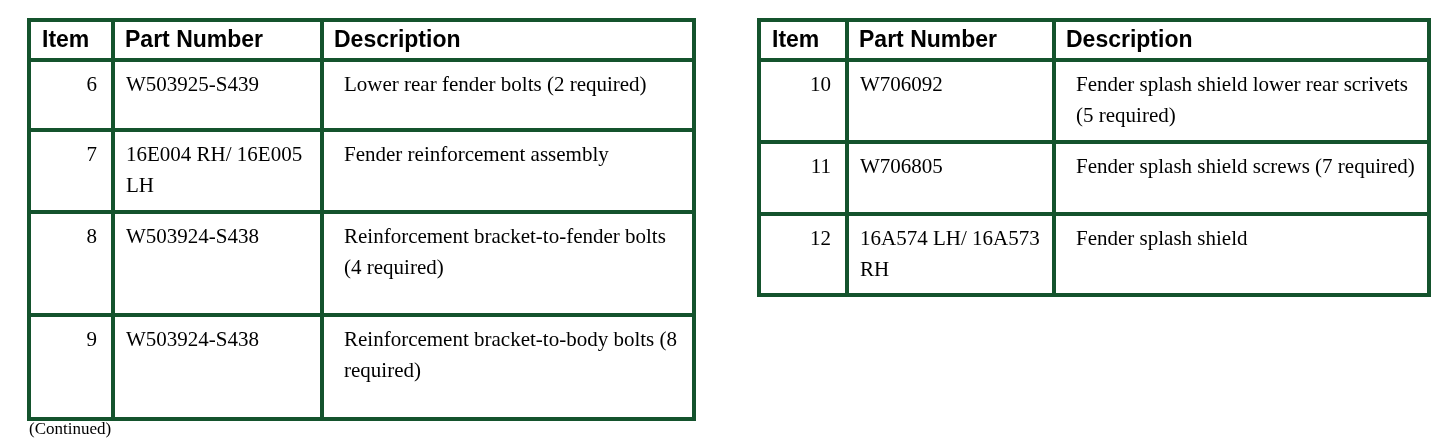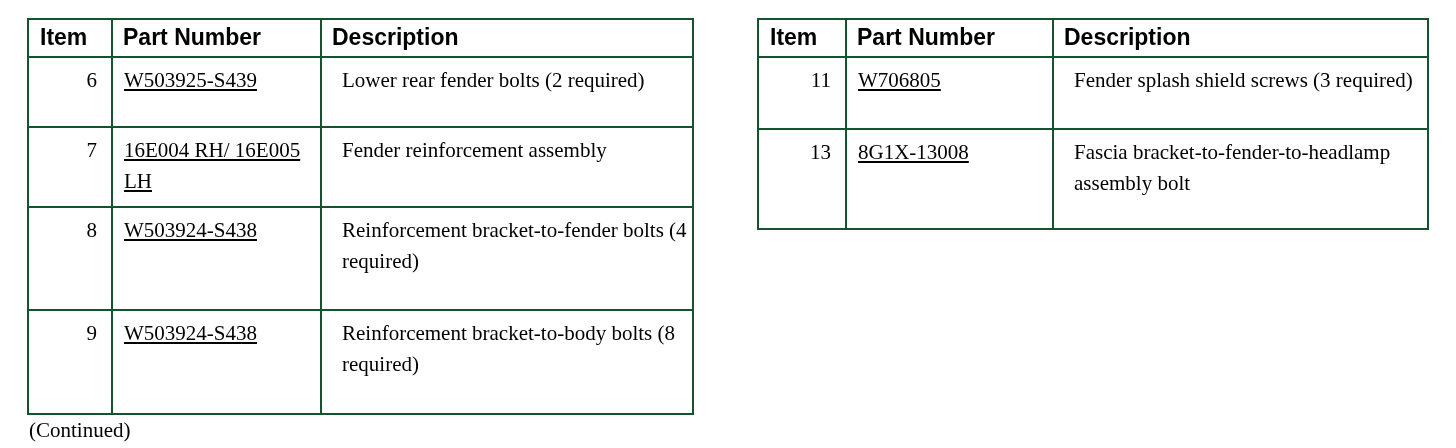--- a/index.html
+++ b/index.html
@@ -17,21 +17,21 @@
   }
 
   .parts-table {
     position: absolute;
     border-collapse: collapse;
     table-layout: fixed;
     background: #ffffff;
   }
   .parts-table td,
   .parts-table th {
-    border: 2px solid #14532d;
+    border: 4px solid #14532d;
     vertical-align: top;
     padding: 0;
     background: #ffffff;
   }
 
   
   .parts-table thead th {
     font-family: "Liberation Sans", "DejaVu Sans", sans-serif;
     font-weight: bold;
     font-size: 23px;
@@ -50,37 +50,36 @@
     line-height: 1.47;
     padding: 7px 6px 9px 6px;
   }
   .parts-table tbody td.cell-item {
     text-align: right;
     padding-right: 14px;
     white-space: nowrap;
   }
   .parts-table tbody td.cell-part {
     padding-left: 11px;
-    text-decoration: underline;
   }
   .parts-table tbody td.cell-desc {
     padding-left: 20px;
     padding-right: 4px;
     margin-left: 32px;
   }
 
   
   #table-left  { left: 27px;  top: 18px; width: 665px; }
   #table-right { left: 757px; top: 18px; width: 670px; }
 
   .continued-note {
     position: absolute;
     left: 29px;
     top: 420px;
-    font-size: 21px;
+    font-size: 17px;
     line-height: 1;
     white-space: nowrap;
   }
 </style>
 </head>
 <body>
 
 <table class="parts-table" id="table-left">
   <colgroup>
     <col style="width:84px">
@@ -126,25 +125,30 @@
   </colgroup>
   <thead>
     <tr>
       <th class="col-item">Item</th>
       <th class="col-part">Part Number</th>
       <th class="col-desc">Description</th>
     </tr>
   </thead>
   <tbody>
     <tr style="height:72px">
+      <td class="cell-item">10</td>
+      <td class="cell-part">W706092</td>
+      <td class="cell-desc">Fender splash shield lower rear scrivets (5 required)</td>
+    </tr>
+    <tr style="height:72px">
       <td class="cell-item">11</td>
       <td class="cell-part">W706805</td>
-      <td class="cell-desc">Fender splash shield screws (3 required)</td>
+      <td class="cell-desc">Fender splash shield screws (7 required)</td>
     </tr>
-    <tr style="height:100px">
-      <td class="cell-item">13</td>
-      <td class="cell-part">8G1X-13008</td>
-      <td class="cell-desc">Fascia bracket-to-fender-to-headlamp assembly bolt</td>
+    <tr style="height:72px">
+      <td class="cell-item">12</td>
+      <td class="cell-part">16A574 LH/ 16A573 RH</td>
+      <td class="cell-desc">Fender splash shield</td>
     </tr>
   </tbody>
 </table>
 
 <div class="continued-note">(Continued)</div>
 
 </body></html>

